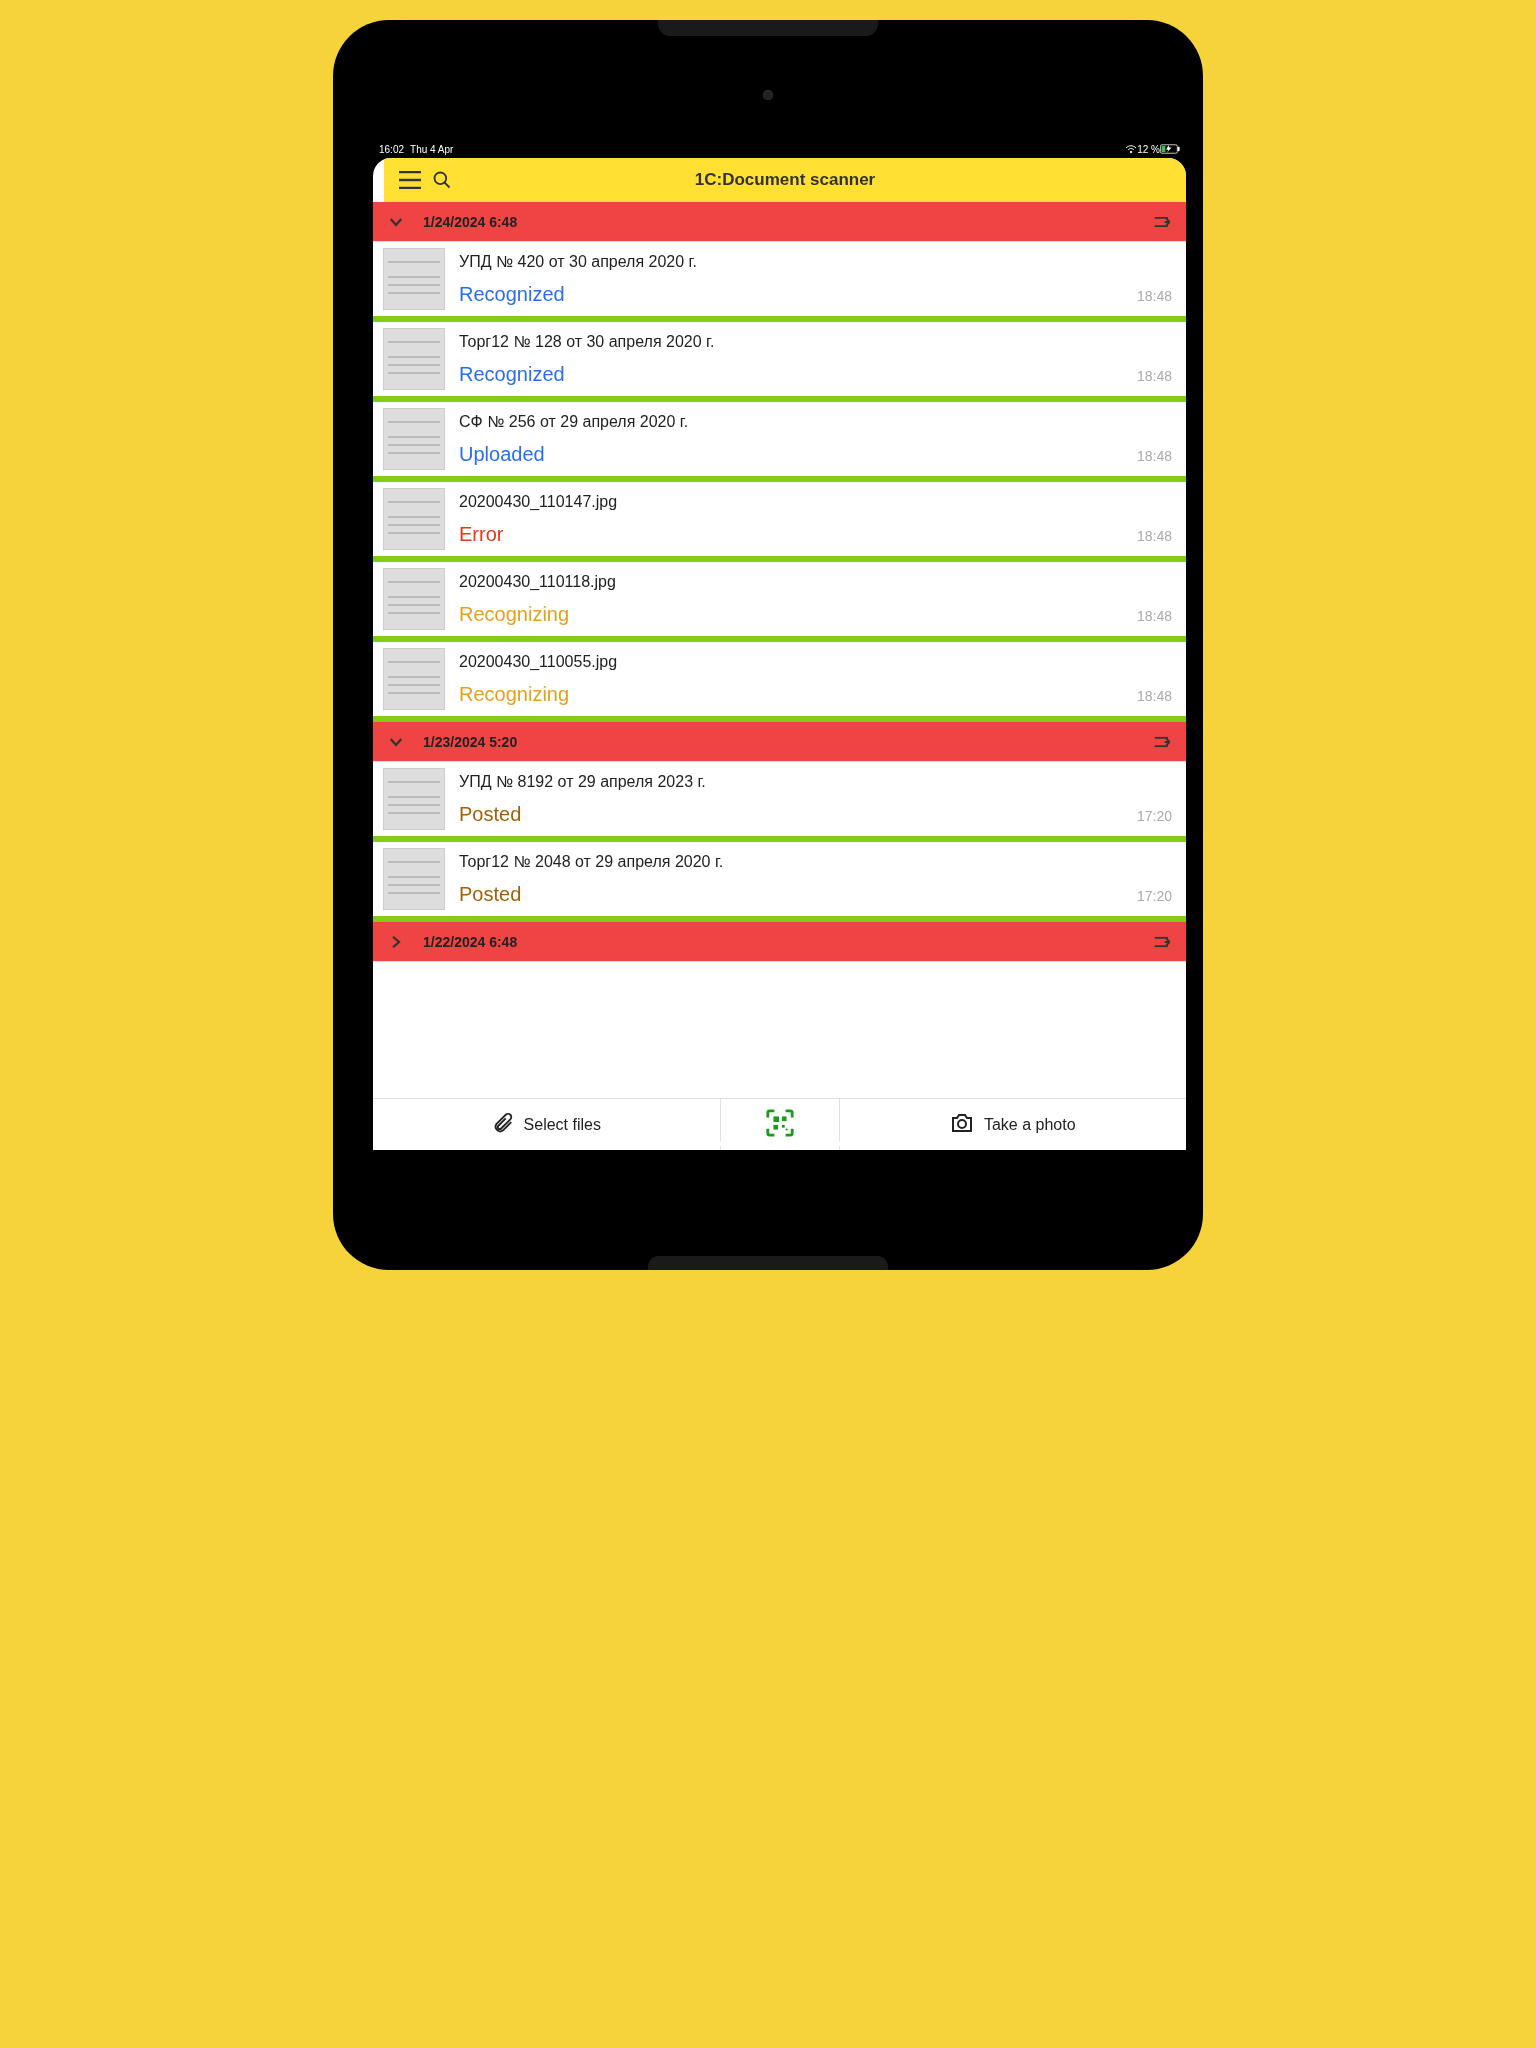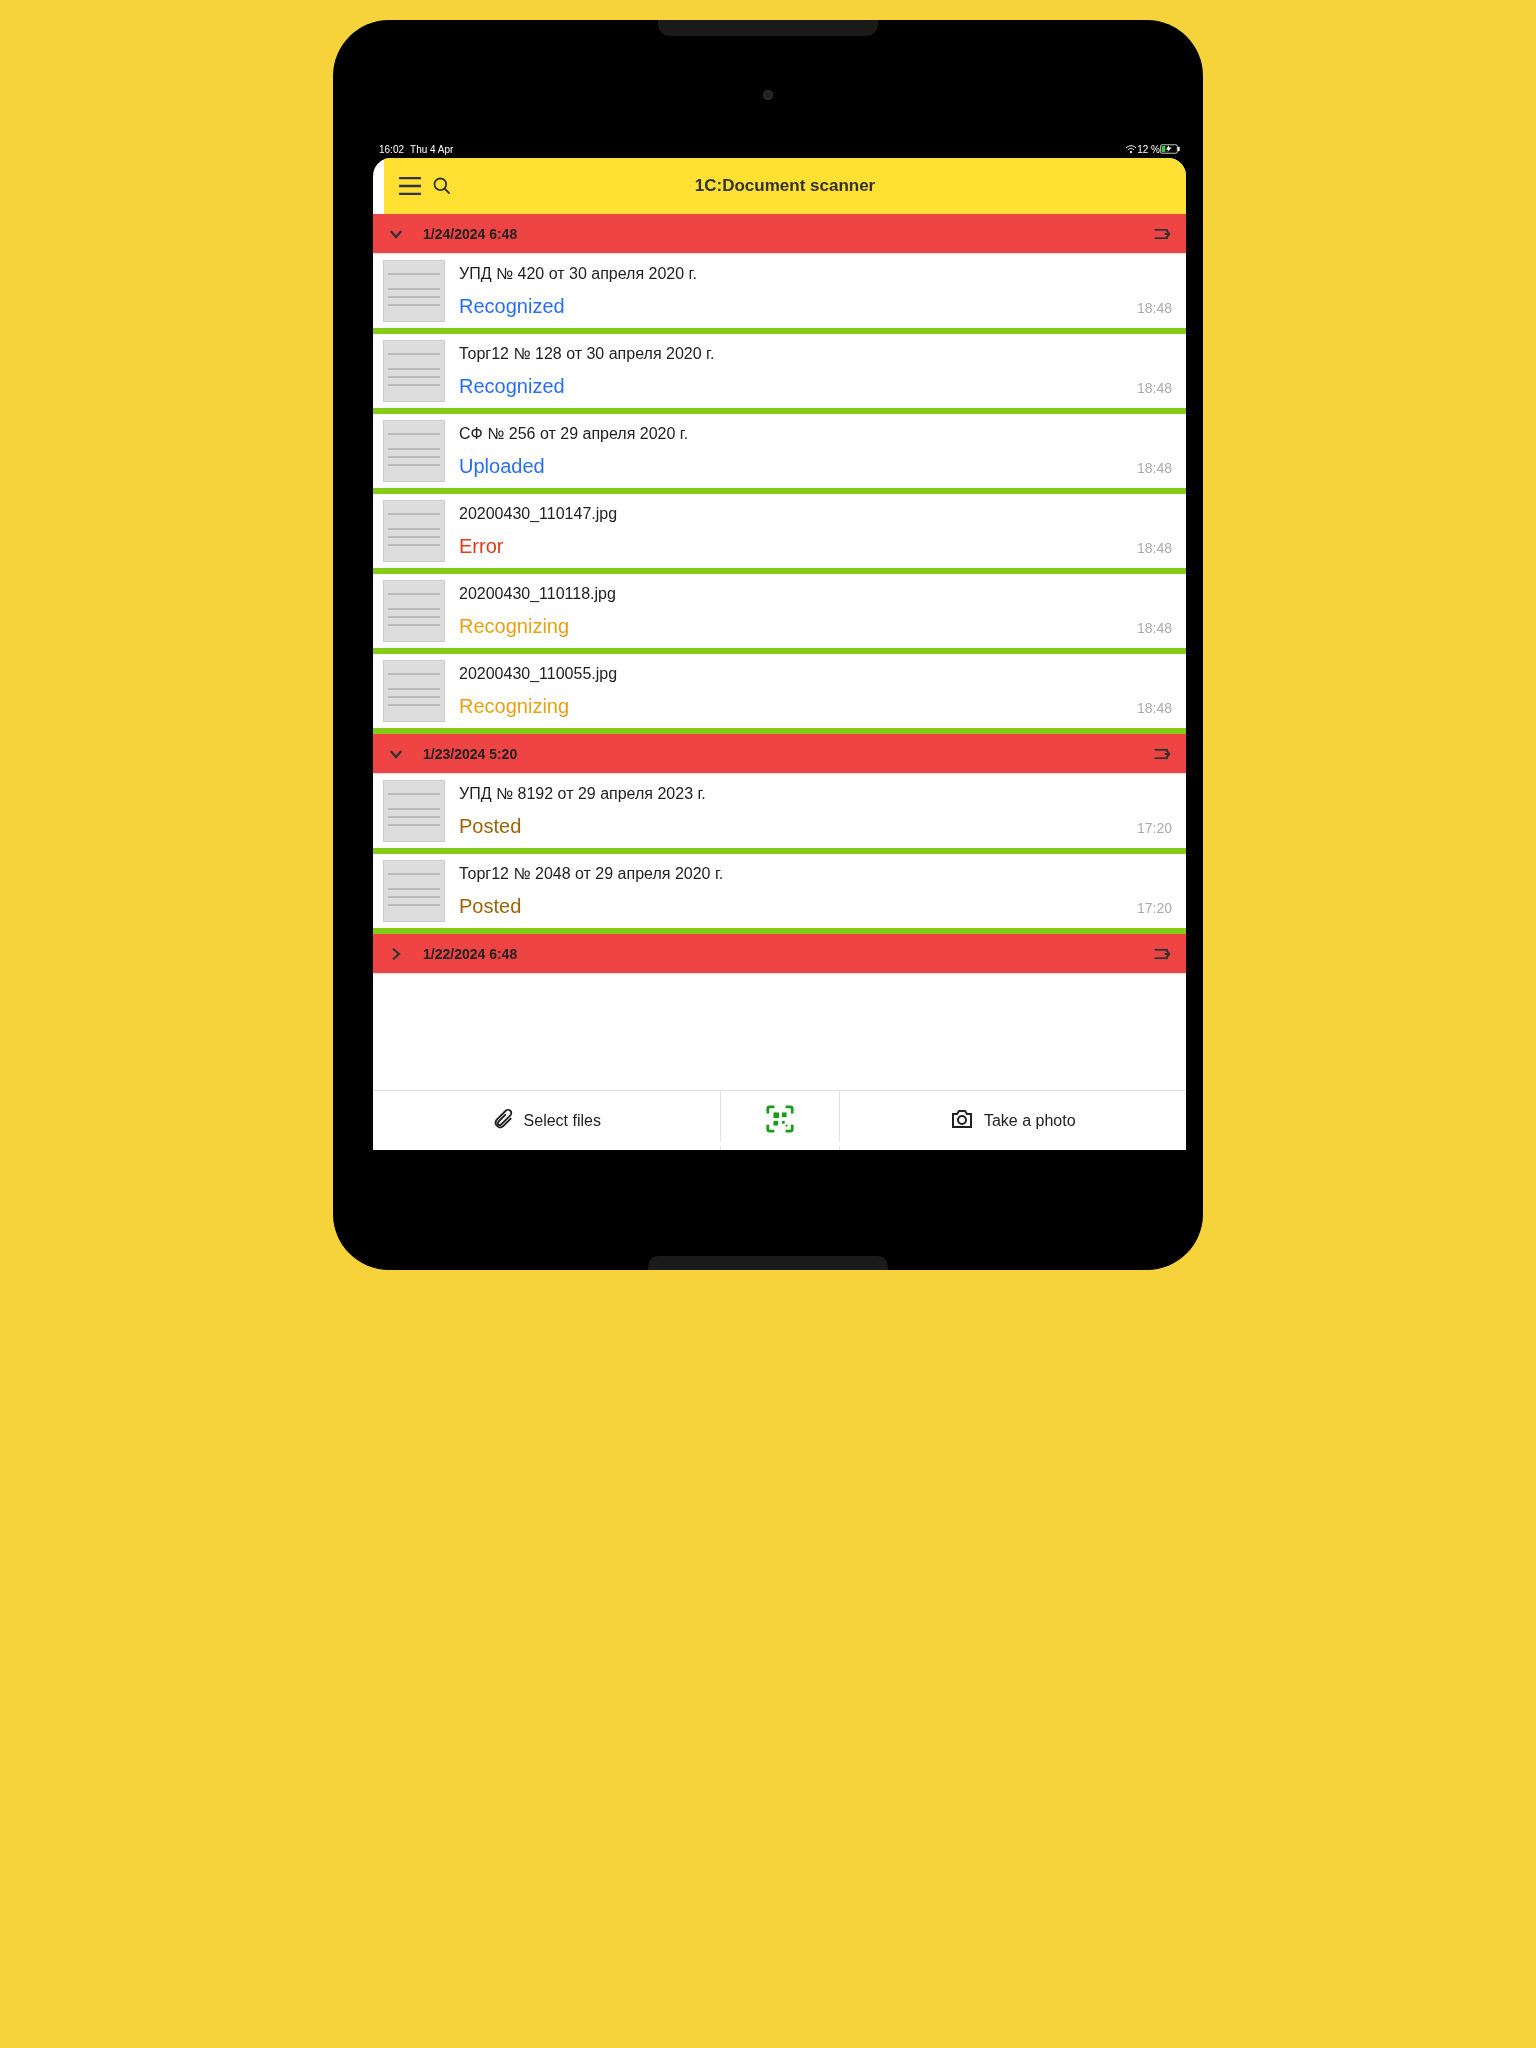--- a/index.html
+++ b/index.html
@@ -75,21 +75,21 @@
     position: absolute;
     top: 18px; left: 0; right: 0; bottom: 0;
     background: #fff;
     border-radius: 18px 18px 0 0;
     overflow: hidden;
     display: flex;
     flex-direction: column;
   }
   .app-header {
     background: #ffe033;
-    height: 56px;
+    height: 44px;
     display: flex;
     align-items: center;
     padding: 0 12px;
     position: relative;
     margin-left: 11px;
   }
   .hamburger, .search-btn {
     width: 28px; height: 28px;
     display:flex; align-items:center; justify-content:center;
     color:#333;
@@ -180,21 +180,21 @@
     align-items:baseline;
   }
   .doc-status { font-size:20px; }
   .st-recognized { color:#2a6ef0; }
   .st-uploaded { color:#2a6ef0; }
   .st-error { color:#e23a1a; }
   .st-recognizing { color:#e6a117; }
   .st-posted { color:#a16207; }
   .doc-time { font-size:14px; color:#aaa; margin-right:4px;}
   .bottom-bar {
-    height:60px;
+    height:52px;
     border-top:1px solid #e0e0e0;
     display:flex;
     background:#fff;
   }
   .bottom-cell {
     flex:1;
     display:flex;
     align-items:center;
     justify-content:center;
     gap:10px;

